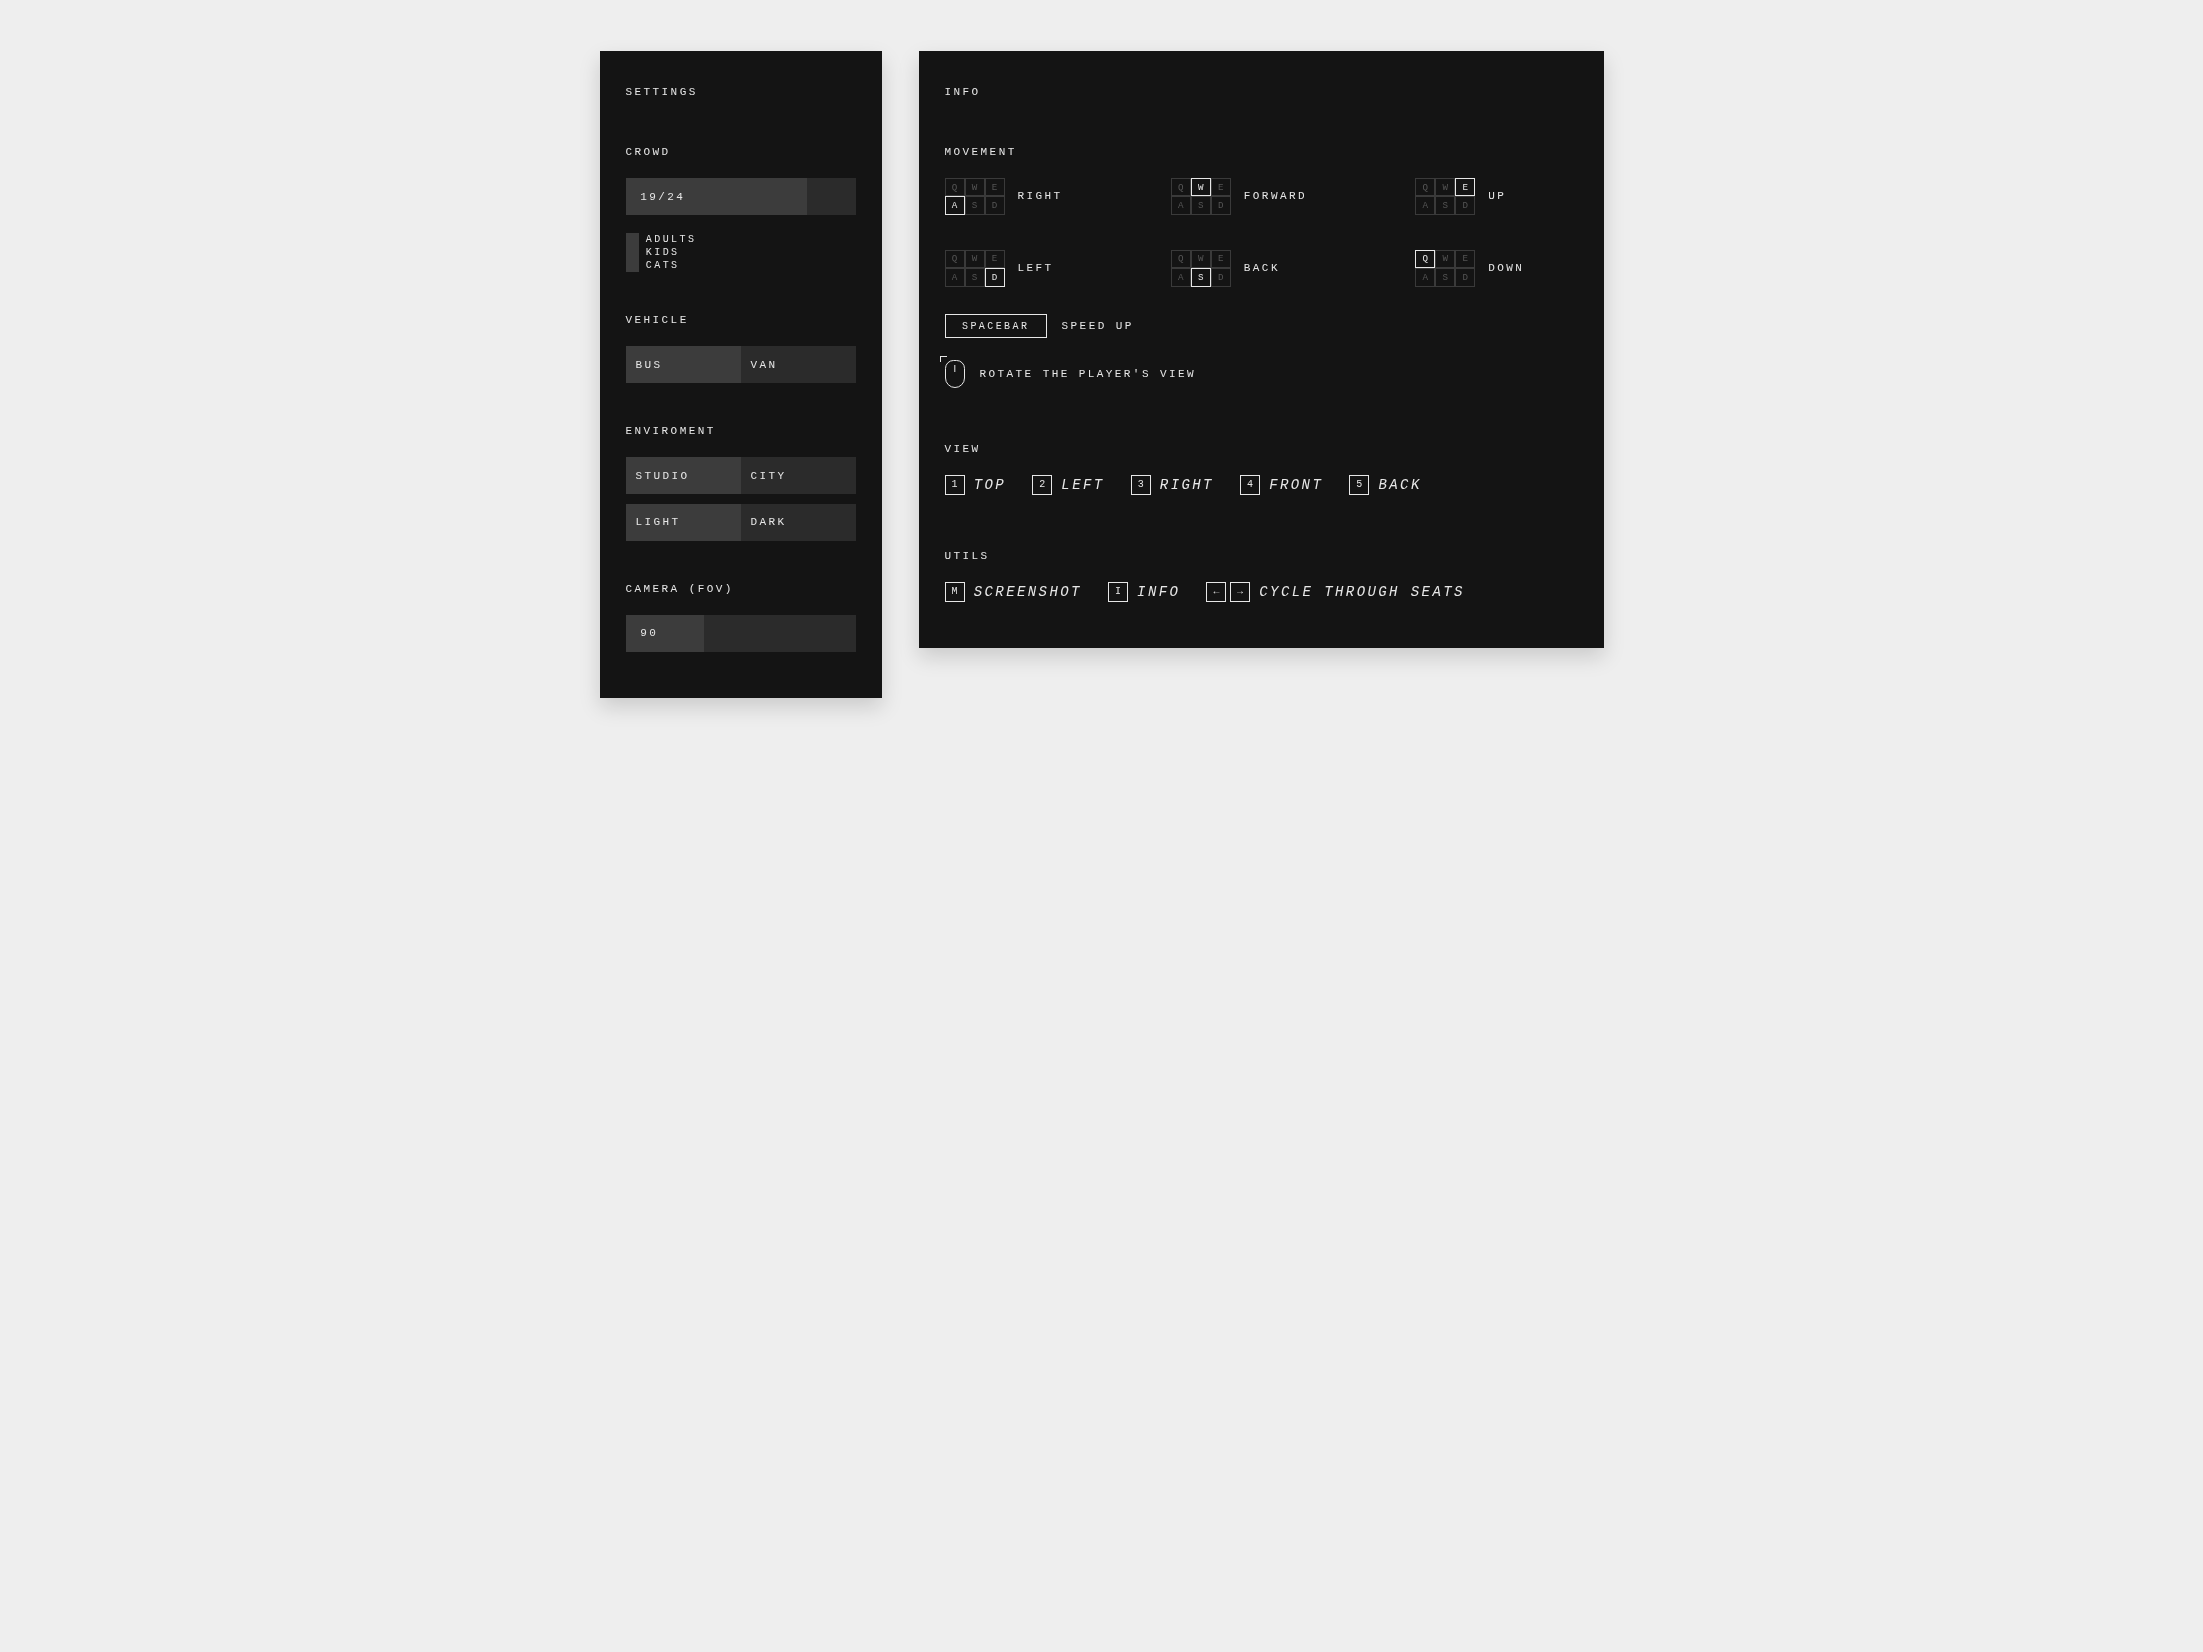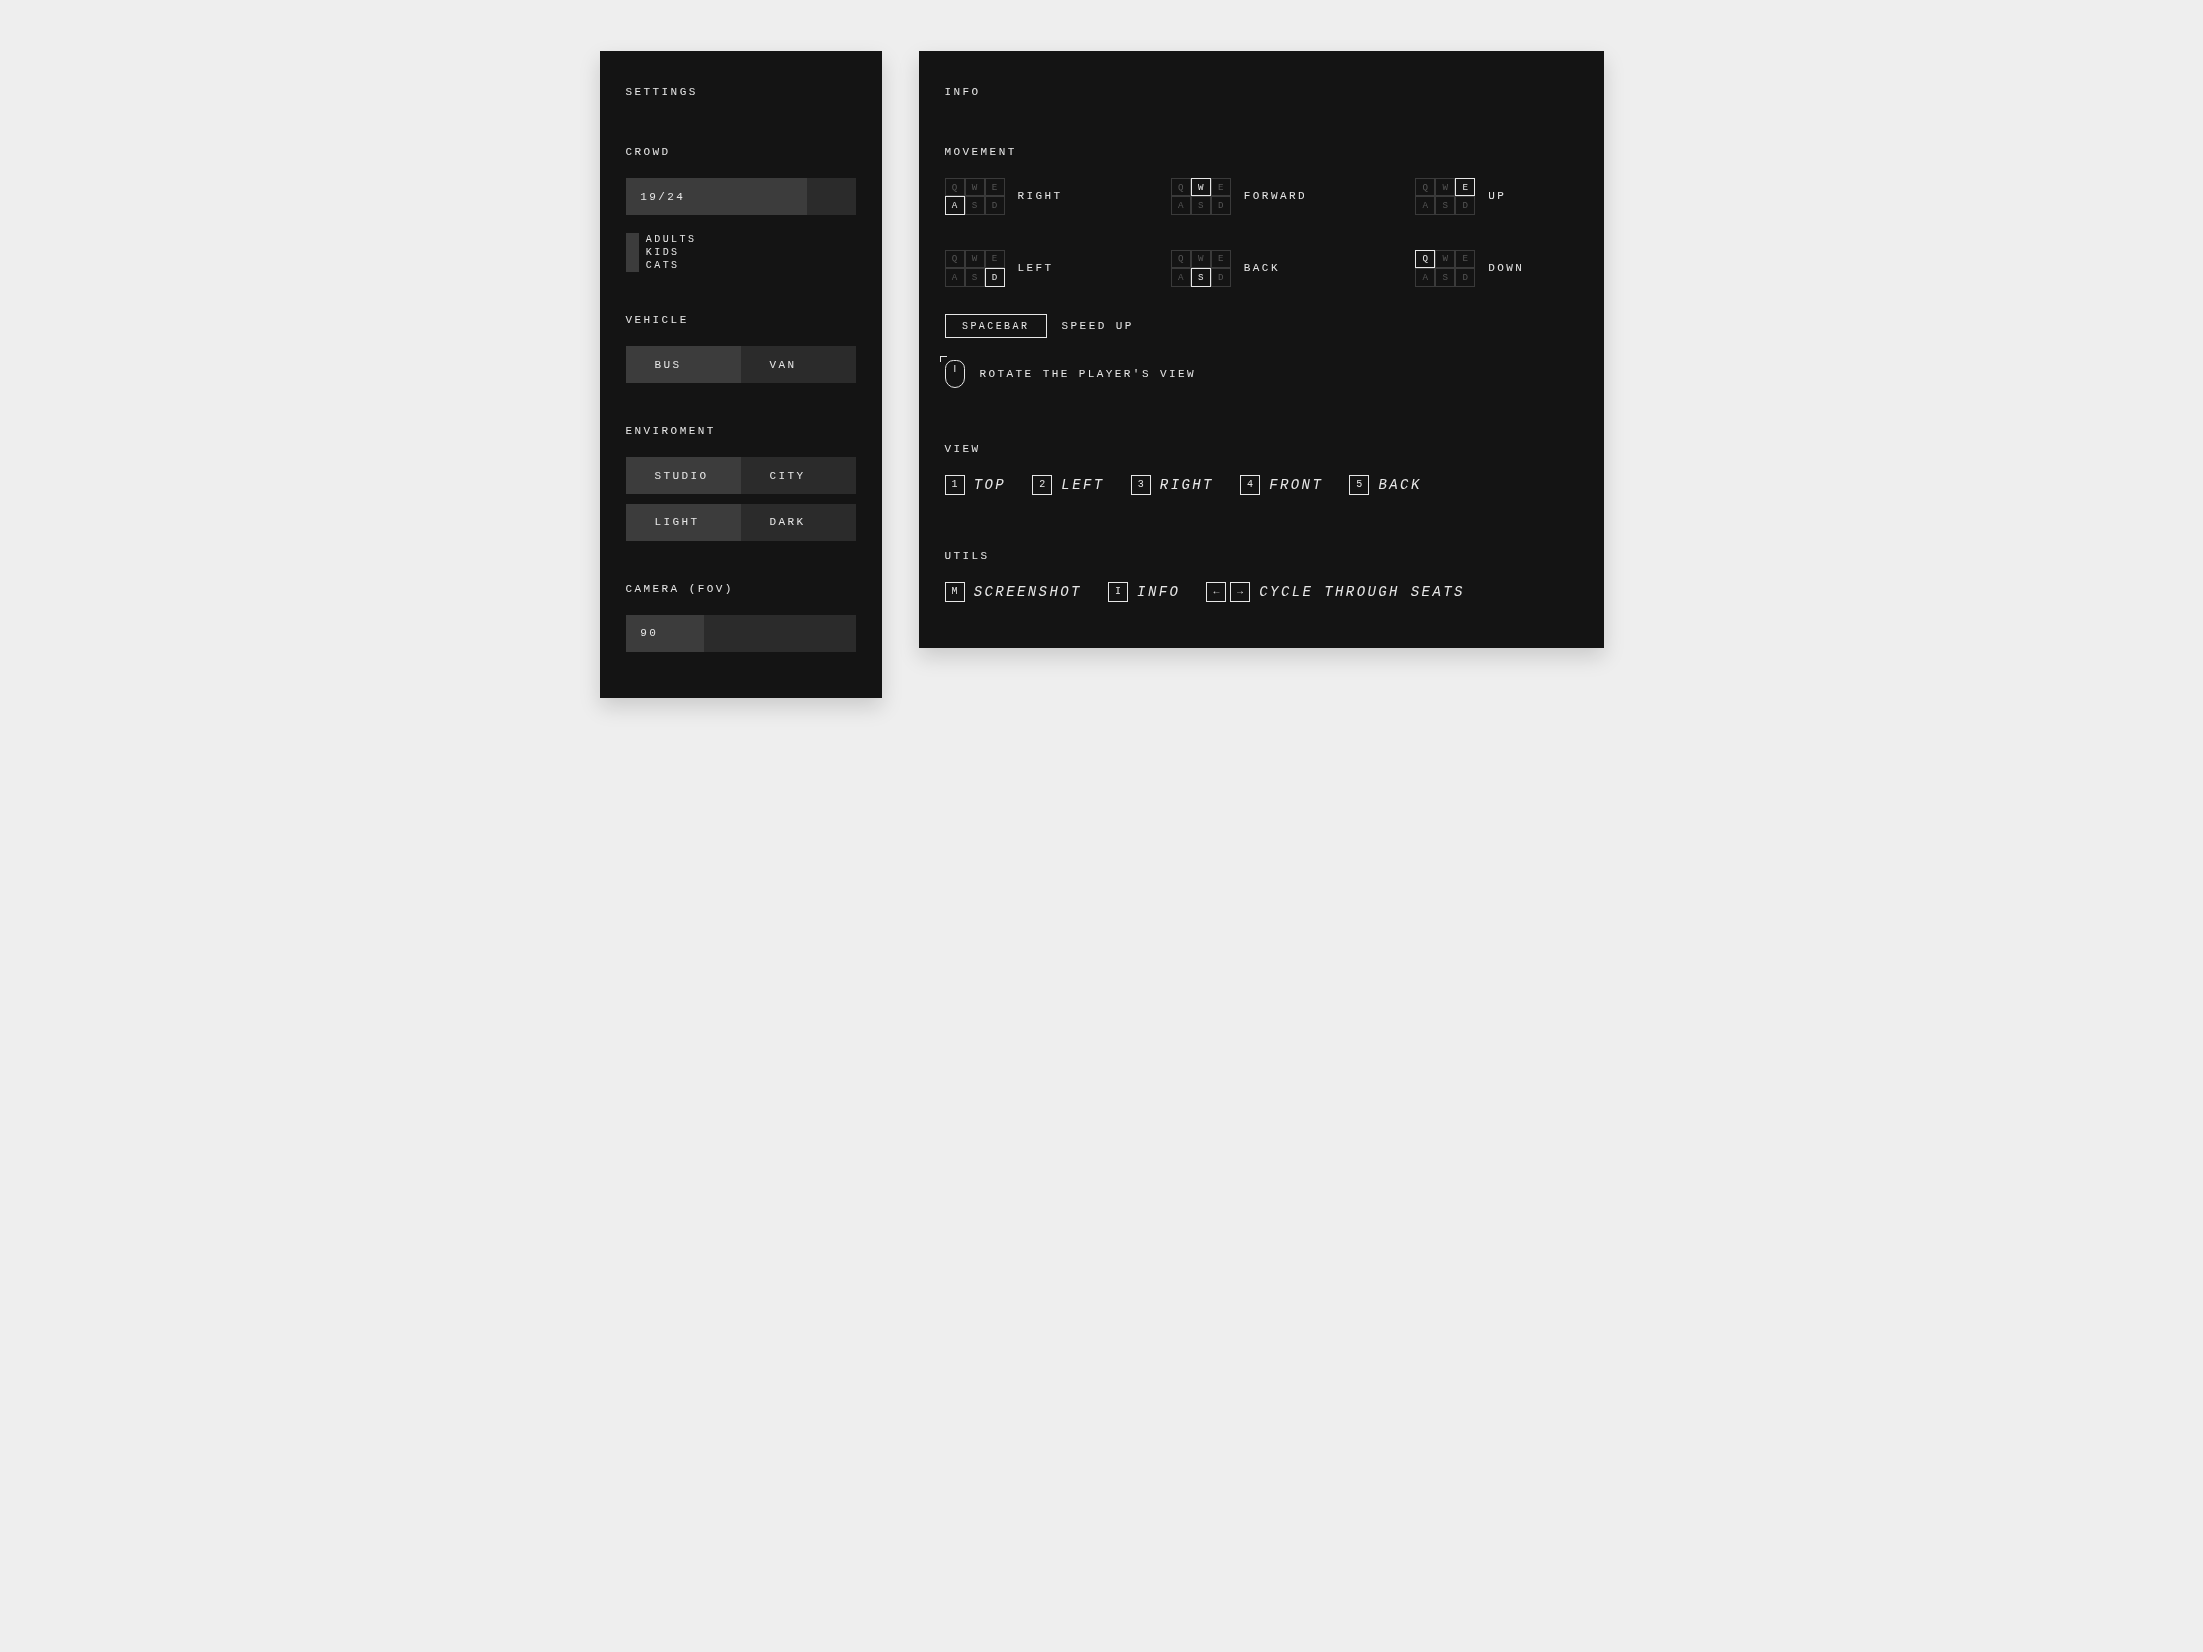--- a/index.html
+++ b/index.html
@@ -71,21 +71,21 @@
   
   .seg {
     display: flex;
     background: #2b2b2b;
     height: 37px;
     margin-bottom: 9.2px;
   }
   .seg .opt {
     flex: 1;
     display: flex; align-items: center;
-    padding-left: 29px;
+    padding-left: 10px;
     color: #e7e7e7;
     cursor: pointer;
   }
   .seg .opt.active { background: #3c3c3c; }
 
   
   .info .section { margin-bottom: 55px; }
 
   .move-grid {
     display: grid;

